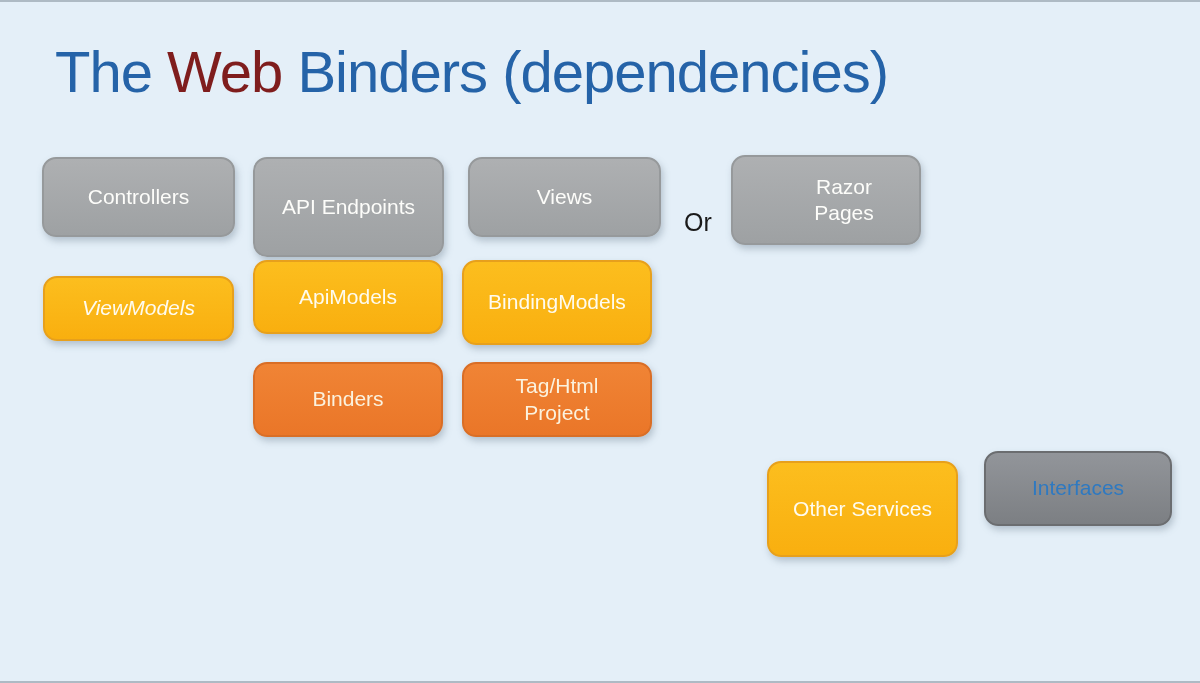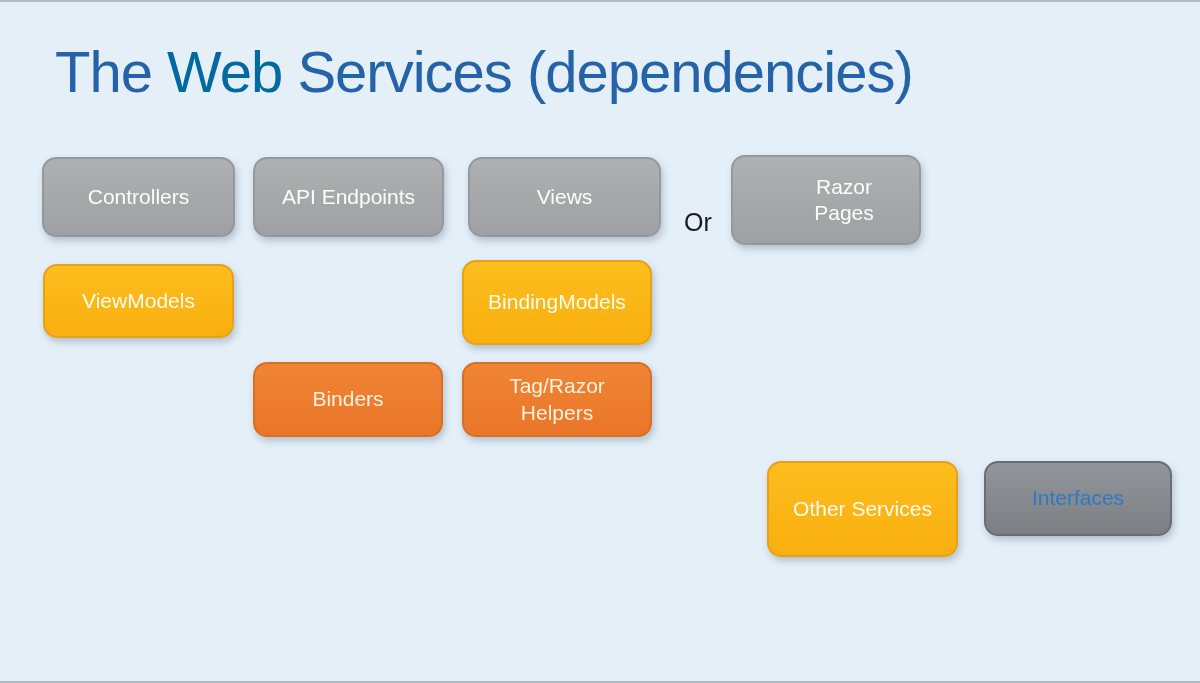--- a/index.html
+++ b/index.html
@@ -27,21 +27,21 @@
     position: absolute;
     left: 55px;
     top: 38px;
     margin: 0;
     font-size: 58px;
     font-weight: 300;
     letter-spacing: -1px;
     color: #2563A8;
     white-space: pre;
   }
-  .title .accent { color: #0369a1; }
+  .title .accent { color: #7f1d1d; }
 
   .box {
     position: absolute;
     display: flex;
     align-items: center;
     justify-content: center;
     text-align: center;
     border-radius: 14px;
     font-size: 21px;
     line-height: 1.25;
@@ -82,68 +82,71 @@
     display: flex;
     align-items: center;
     justify-content: center;
     font-size: 25px;
     color: #1A1A1A;
     margin-top: 24px;
   }
 
   
   #box-controllers      { left: 42px;  top: 157px; width: 193px; height: 80px; }
-  #box-api-endpoints    { left: 253px; top: 157px; width: 191px; height: 80px; }
+  #box-api-endpoints    { left: 253px; top: 157px; width: 191px; height: 100px; }
   #box-views            { left: 468px; top: 157px; width: 193px; height: 80px; align-items: center; }
   #box-razor-pages      { left: 731px; top: 155px; width: 190px; height: 90px; padding-left: 36px; }
 
-  #box-view-models      { left: 43px;  top: 264px; width: 191px; height: 74px; }
+  #box-view-models      { left: 43px;  top: 276px; width: 191px; height: 65px; font-style: italic; }
   #box-api-models       { left: 253px; top: 260px; width: 190px; height: 74px; }
   #box-binding-models   { left: 462px; top: 260px; width: 190px; height: 85px; }
 
   #box-filters          { left: 42px;  top: 362px; width: 193px; height: 75px; }
   #box-binders          { left: 253px; top: 362px; width: 190px; height: 75px; }
   #box-tag-html-helpers { left: 462px; top: 362px; width: 190px; height: 75px; }
 
   #box-other-services   { left: 767px; top: 461px; width: 191px; height: 96px; }
-  #box-interfaces       { left: 984px; top: 461px; width: 188px; height: 75px; }
+  #box-interfaces       { left: 984px; top: 451px; width: 188px; height: 75px; }
 </style>
 </head>
 <body>
 
 <div class="slide">
 
-  <h1 class="title"><span>The </span><span class="accent">Web</span><span> Services (dependencies)</span></h1>
+  <h1 class="title"><span>The </span><span class="accent">Web</span><span> Binders (dependencies)</span></h1>
 
   <div class="box box--gray" id="box-controllers">
     <span>Controllers</span>
   </div>
   <div class="box box--gray" id="box-api-endpoints">
     <span>API Endpoints</span>
   </div>
   <div class="box box--gray" id="box-views">
     <span>Views</span>
   </div>
   <div class="or-label">Or</div>
   <div class="box box--gray wrap-76" id="box-razor-pages">
     <span>Razor Pages</span>
   </div>
 
   <div class="box box--yellow" id="box-view-models">
     <span>ViewModels</span>
   </div>
+  <div class="box box--yellow" id="box-api-models">
+    <span>ApiModels</span>
+  </div>
   <div class="box box--yellow" id="box-binding-models">
     <span>BindingModels</span>
   </div>
 
   <div class="box box--orange" id="box-binders">
     <span>Binders</span>
   </div>
   <div class="box box--orange wrap-104" id="box-tag-html-helpers">
-    <span>Tag/Razor Helpers</span>
+    <span>Tag/Html Project</span>
   </div>
 
   <div class="box box--yellow" id="box-other-services">
     <span>Other Services</span>
   </div>
   <div class="box box--darkgray" id="box-interfaces">
     <span>Interfaces</span>
   </div>
 
 </div>

